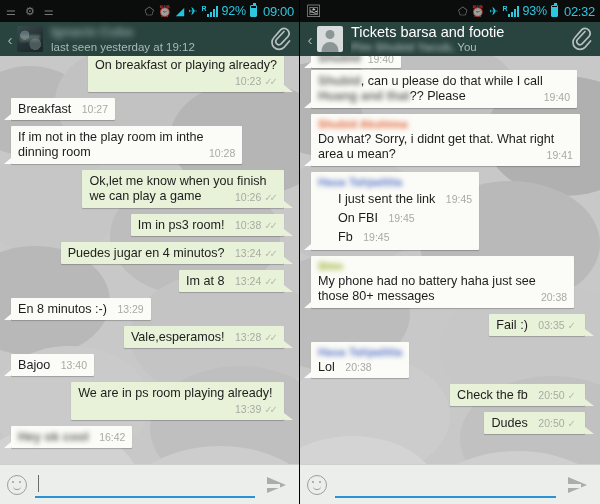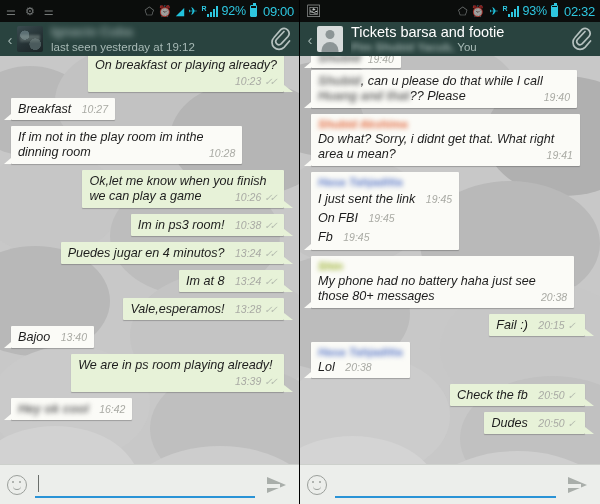--- a/index.html
+++ b/index.html
@@ -110,21 +110,21 @@
   }
   .clouds{ position:absolute; inset:0; }
   .clouds b{
     position:absolute; display:block; border-radius:50%;
   }
   .messages{
     position:absolute; inset:0;
     padding:2px 6px 2px 4px;
     display:flex; flex-direction:column;
   }
-  .row{ display:flex; margin-bottom:6px; position:relative;font-style:italic; }
+  .row{ display:flex; margin-bottom:6px; position:relative; }
   .row.out{ justify-content:flex-end; padding-right:9px; }
   .row.in{ justify-content:flex-start; padding-left:7px; }
 
   .bubble{
     position:relative; max-width:89%;
     padding:4px 7px 3px 7px;
     font-size:12.6px; line-height:15px; color:#1d1d1d;
     box-shadow:0 1px 1px rgba(0,0,0,.22);
     border-radius:1px;
   }
@@ -153,21 +153,21 @@
   .tick{ color:#b6bdb0; font-size:10px; letter-spacing:-3px; padding-right:2px;}
   .tick.single{ letter-spacing:0; }
   .sender{
     display:block; font-size:11.5px; font-weight:bold; line-height:13px;
     margin-bottom:1px; filter:blur(2.4px); width:max-content;
   }
   .s-orange{ color:#e2663a; }
   .s-blue{ color:#5b79c9; }
   .s-green{ color:#9ab02c; }
   .blurline{ filter:blur(2.6px); font-weight:bold; color:#6a6a6a; }
-  .multi .line{ display:block; padding:2px 0; }
+  .multi .line{ display:block; padding:2px 0;margin-left:20px; }
   .multi .line + .line{ }
 
   
   .inputbar{
     flex:0 0 40px; height:40px;
     background:#eceeeb;
     display:flex; align-items:center;
     padding:0 8px 0 7px; gap:6px;
     position:relative; z-index:5;
     border-top:1px solid #cdd0cc;
@@ -324,20 +324,26 @@
       <div class="row out">
         <div class="bubble out">
           <span class="btxt">Im at 8</span>
           <span class="meta">
             <span>13:24</span>
             <span class="tick">✓✓</span>
           </span>
         </div>
       </div>
 
+      <div class="row in">
+        <div class="bubble in">
+          <span class="btxt">En 8 minutos :-)</span>
+          <span class="meta">13:29</span>
+        </div>
+      </div>
 
       <div class="row out">
         <div class="bubble out">
           <span class="btxt">Vale,esperamos!</span>
           <span class="meta">
             <span>13:28</span>
             <span class="tick">✓✓</span>
           </span>
         </div>
       </div>
@@ -481,21 +487,21 @@
           <span class="sender s-green">Shin</span>
           <span class="btxt">My phone had no battery haha just see those 80+ messages</span>
           <span class="meta fl">20:38</span>
         </div>
       </div>
 
       <div class="row out">
         <div class="bubble out">
           <span class="btxt">Fail :)</span>
           <span class="meta">
-            <span>20:15</span>
+            <span>03:35</span>
             <span class="tick single">✓</span>
           </span>
         </div>
       </div>
 
       <div class="row in">
         <div class="bubble in" style="min-width:95px">
           <span class="sender s-blue">Hasa Tahjaditta</span>
           <span class="btxt">Lol</span>
           <span class="meta">20:38</span>

